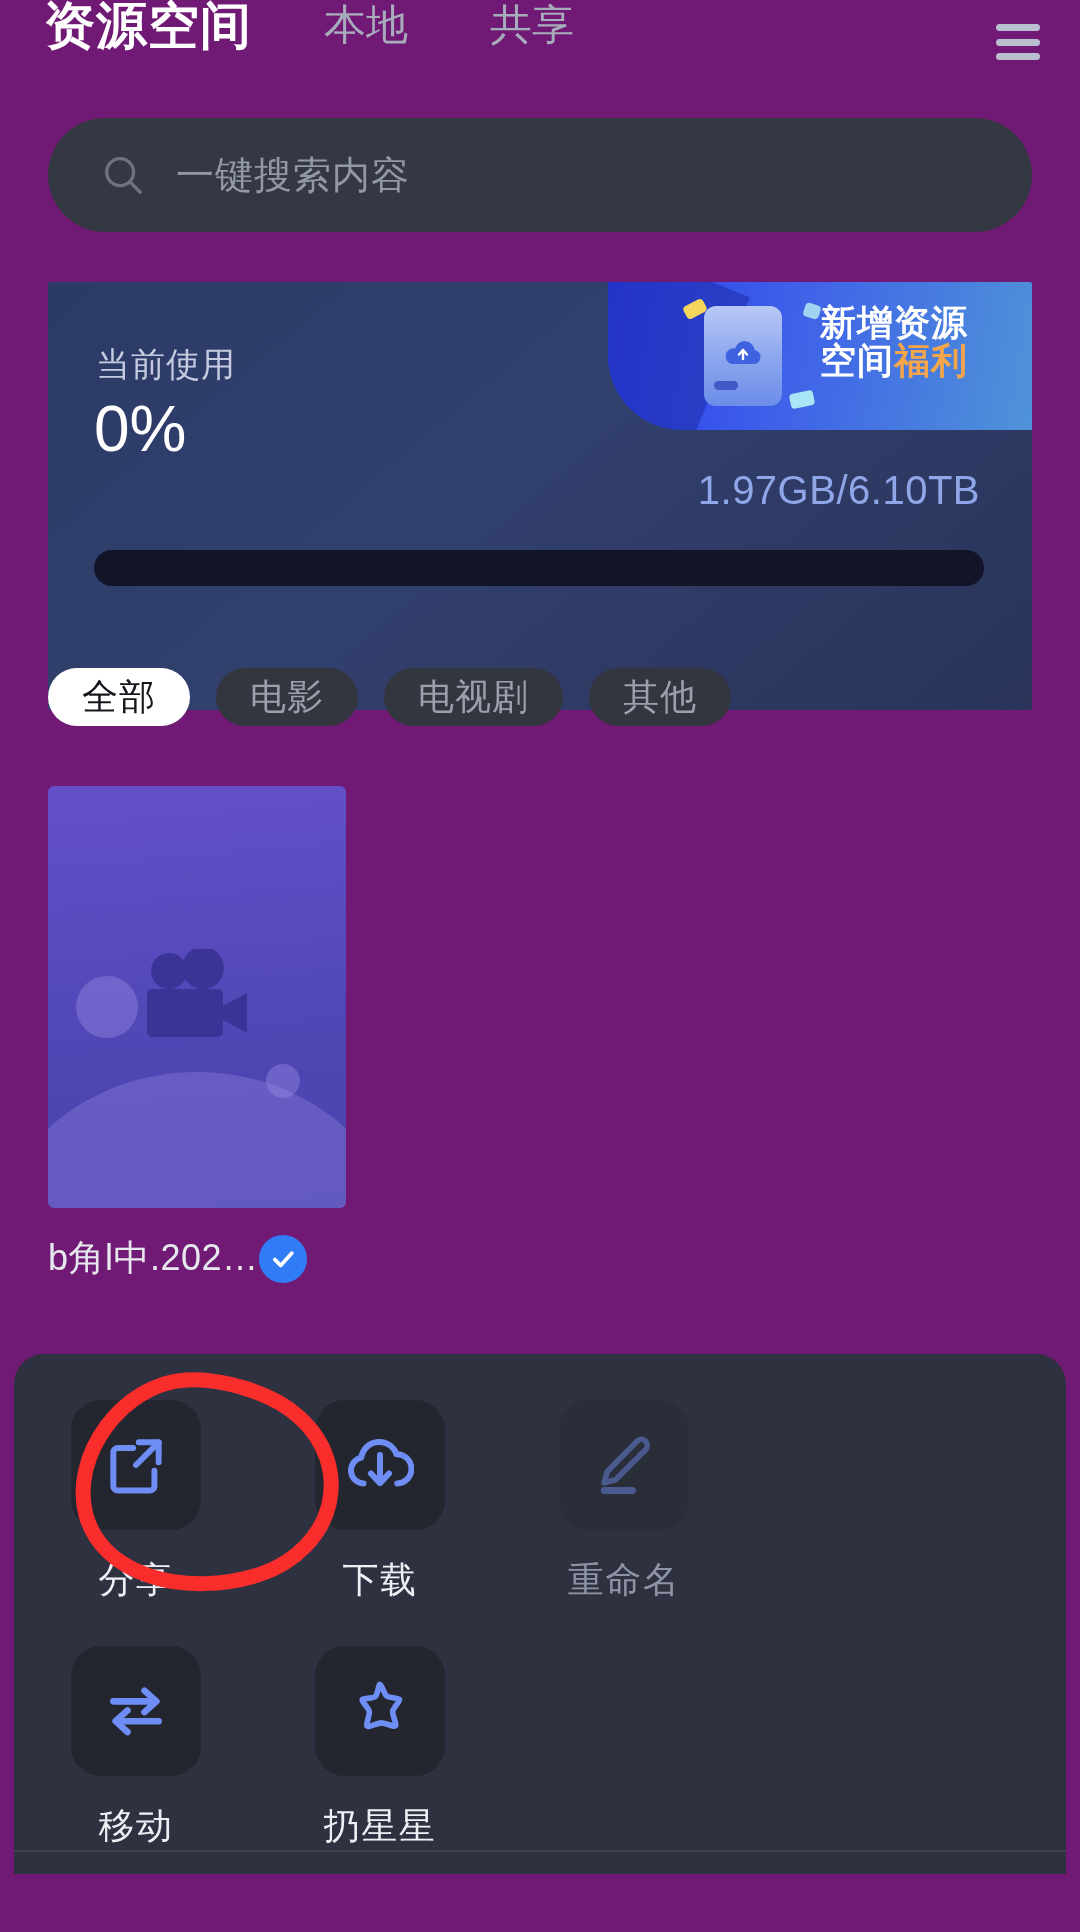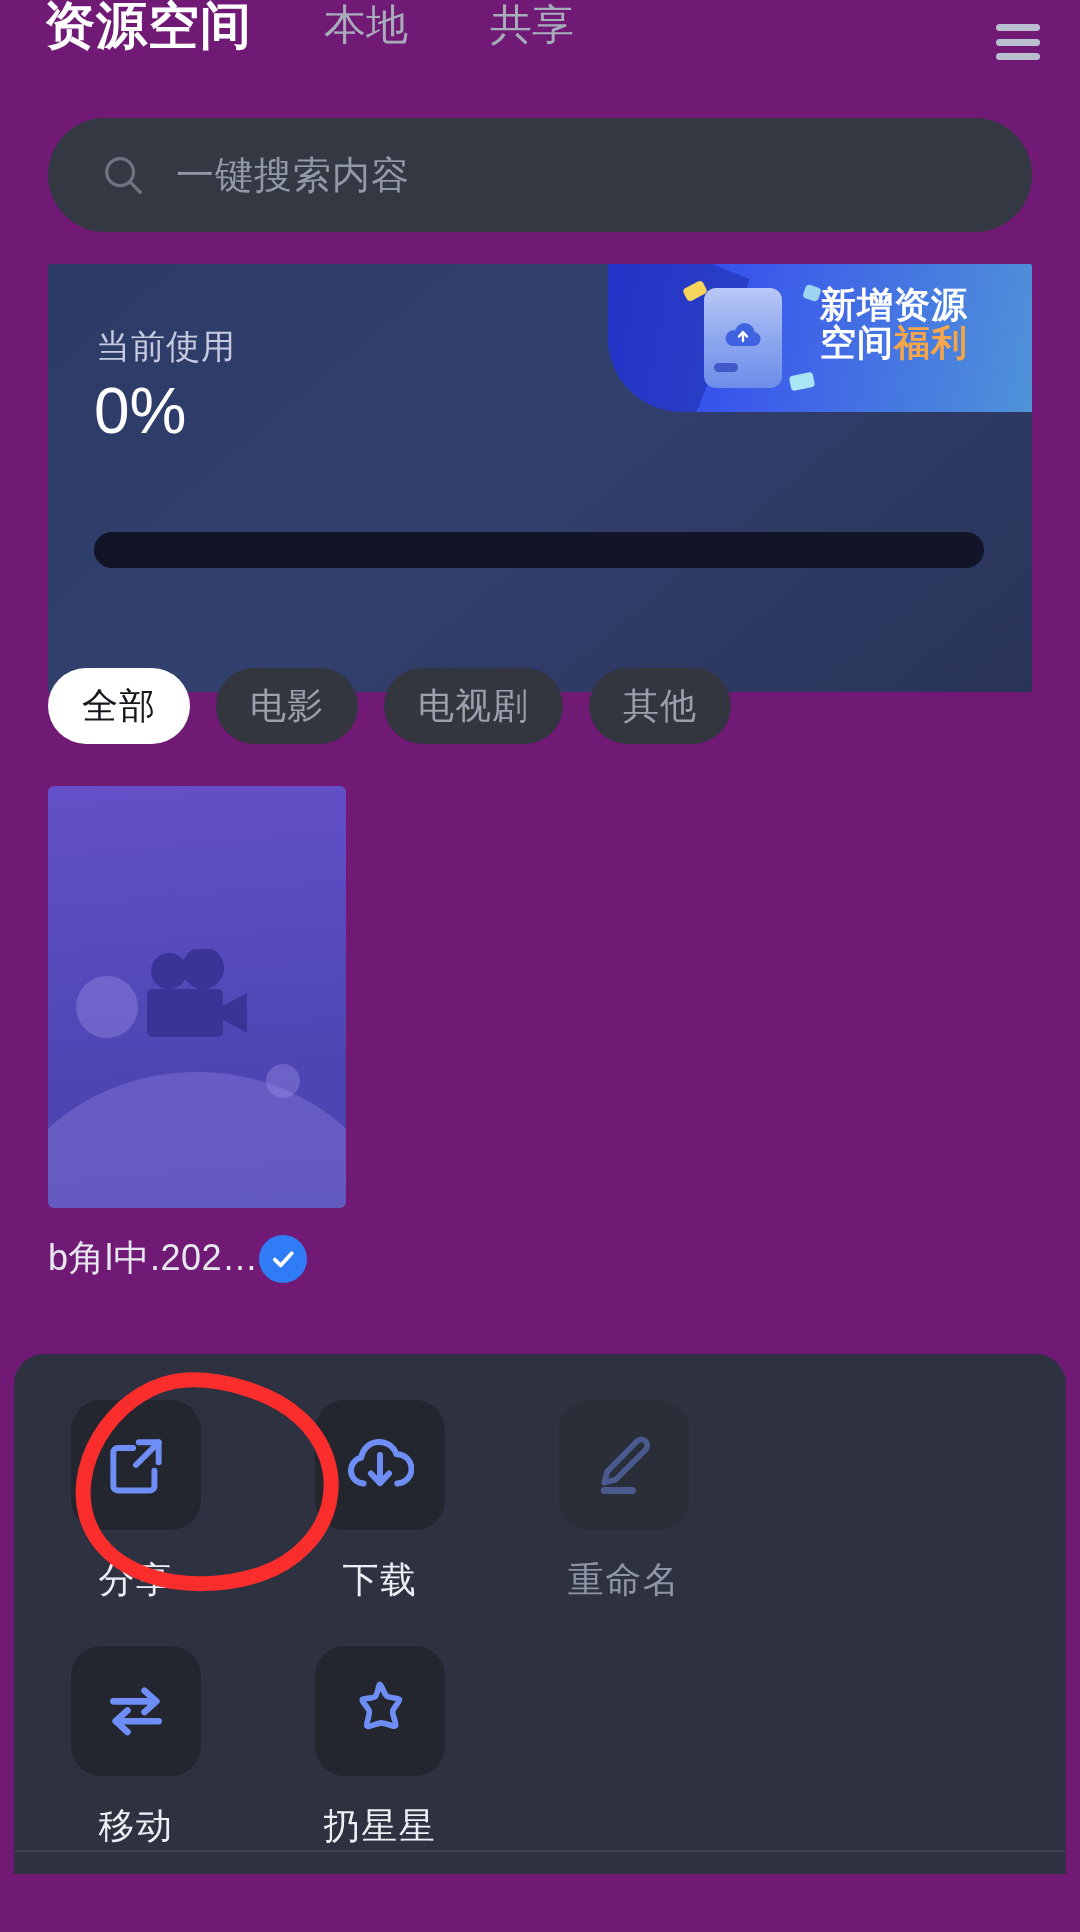--- a/index.html
+++ b/index.html
@@ -84,21 +84,21 @@
   .search-placeholder {
     margin-left: 30px;
     font-size: 38px;
     color: #9298a8;
     letter-spacing: 1px;
   }
 
   
   .storage-card {
     position: absolute;
-    left: 48px; top: 264px;
+    left: 48px; top: 282px;
     width: 984px; height: 428px;
     border-radius: 2px;
     overflow: hidden;
     background: linear-gradient(140deg, #2c3a66 0%, #32406e 45%, #2a3459 100%);
   }
   .storage-label {
     position: absolute;
     left: 48px; top: 60px;
     font-size: 34px;
     color: #c6cbe0;
@@ -189,21 +189,21 @@
   .promo-hl { color: #f5a54a; }
 
   
   .chips {
     position: absolute;
     left: 48px; top: 668px;
     display: flex;
     gap: 26px;
   }
   .chip {
-    height: 76px;
+    height: 58px;
     padding: 16px 34px;
     border-radius: 38px;
     display: flex;
     align-items: center;
     justify-content: center;
     font-size: 36px;
     letter-spacing: 1px;
     background: #33363f;
     color: #9aa0ae;
   }
@@ -364,20 +364,21 @@
         <div class="promo-box-slot"></div>
       </div>
       <div class="promo-text">
         <div class="promo-line">新增资源</div>
         <div class="promo-line"><span>空间</span><span class="promo-hl">福利</span></div>
       </div>
     </div>
 
     <div class="storage-label">当前使用</div>
     <div class="storage-percent">0%</div>
+    <div class="storage-quota">1.97GB/6.10TB</div>
     <div class="storage-track">
       <div class="storage-fill" id="storage-fill" style="width: 0%;"></div>
     </div>
   </div>
 
   <div class="chips">
     <div class="chip active">全部</div>
     <div class="chip">电影</div>
     <div class="chip">电视剧</div>
     <div class="chip">其他</div>

